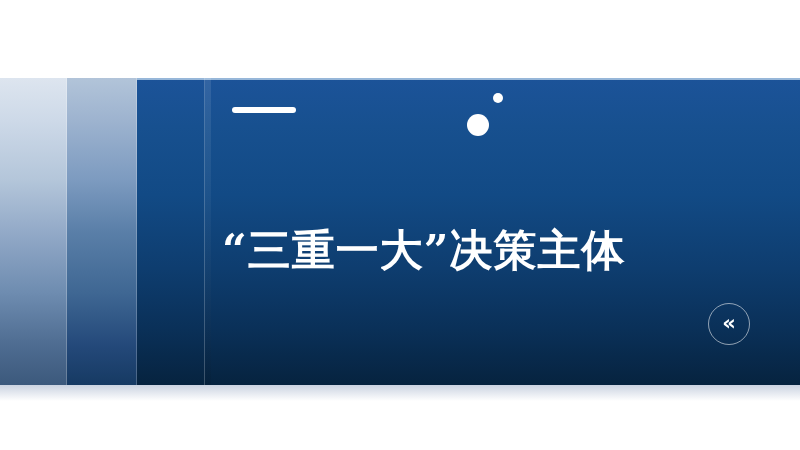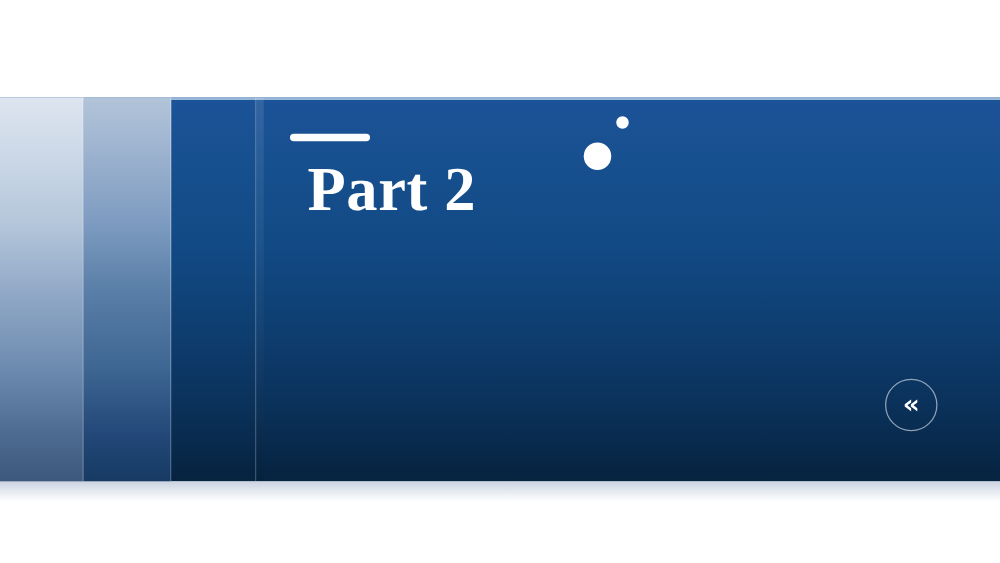--- a/index.html
+++ b/index.html
@@ -197,23 +197,23 @@
   <div class="band" id="band-4-edge"></div>
   <div class="band-sep" id="band-sep-1"></div>
   <div class="band-sep" id="band-sep-2"></div>
   <div class="band-sep" id="band-sep-3"></div>
 
   <div class="deco-dot" id="deco-dot-small"></div>
   <div class="deco-dot" id="deco-dot-large"></div>
 
   <div id="eyebrow-rule"></div>
 
-  <div id="part-label">Part 2</div>
 
   <div id="headline-block">
+    <span id="headline-line-1">“三重一大”决策主体</span>
   </div>
 
   <div id="prev-button">
     <span id="prev-button-glyph">«</span>
   </div>
 
   <div id="hero-panel-bottom-fade"></div>
 
 </div>
 

